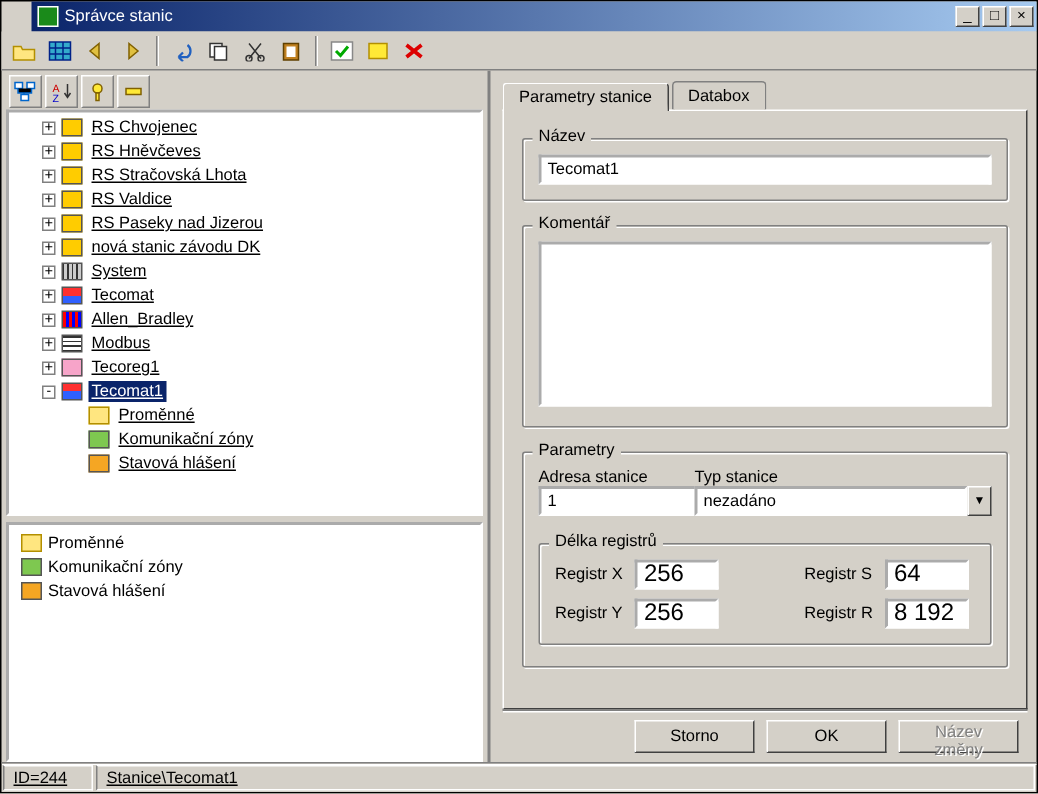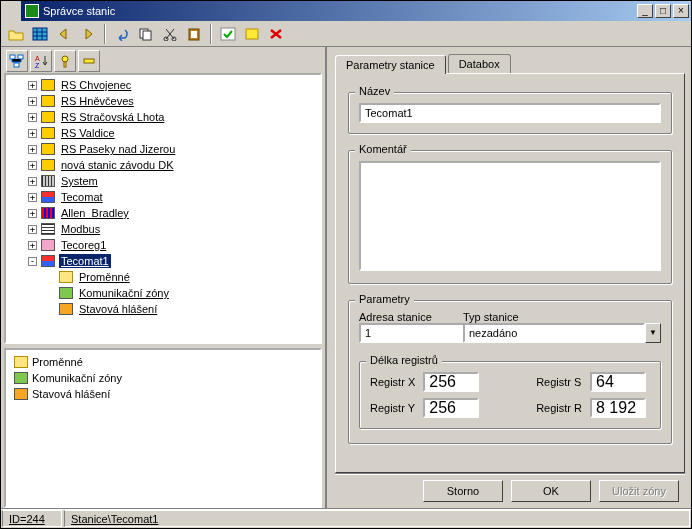--- a/index.html
+++ b/index.html
@@ -545,21 +545,21 @@
               <label>Registr R</label>
               <input value="8 192" style="">
             </div>
           </div>
         </div>
 
       </div>
       <div class="btnbar">
         <button class="pushbtn">Storno</button>
         <button class="pushbtn">OK</button>
-        <button class="pushbtn" disabled="">Uložit zóny</button>
+        <button class="pushbtn" disabled="">Název změny</button>
       </div>
     </div>
 
   </div>
 
   <div class="statusbar">
     <div class="statuswell" style="width:60px">ID=244</div>
     <div class="statuswell wide">Stanice\Tecomat1</div>
   </div>
 

